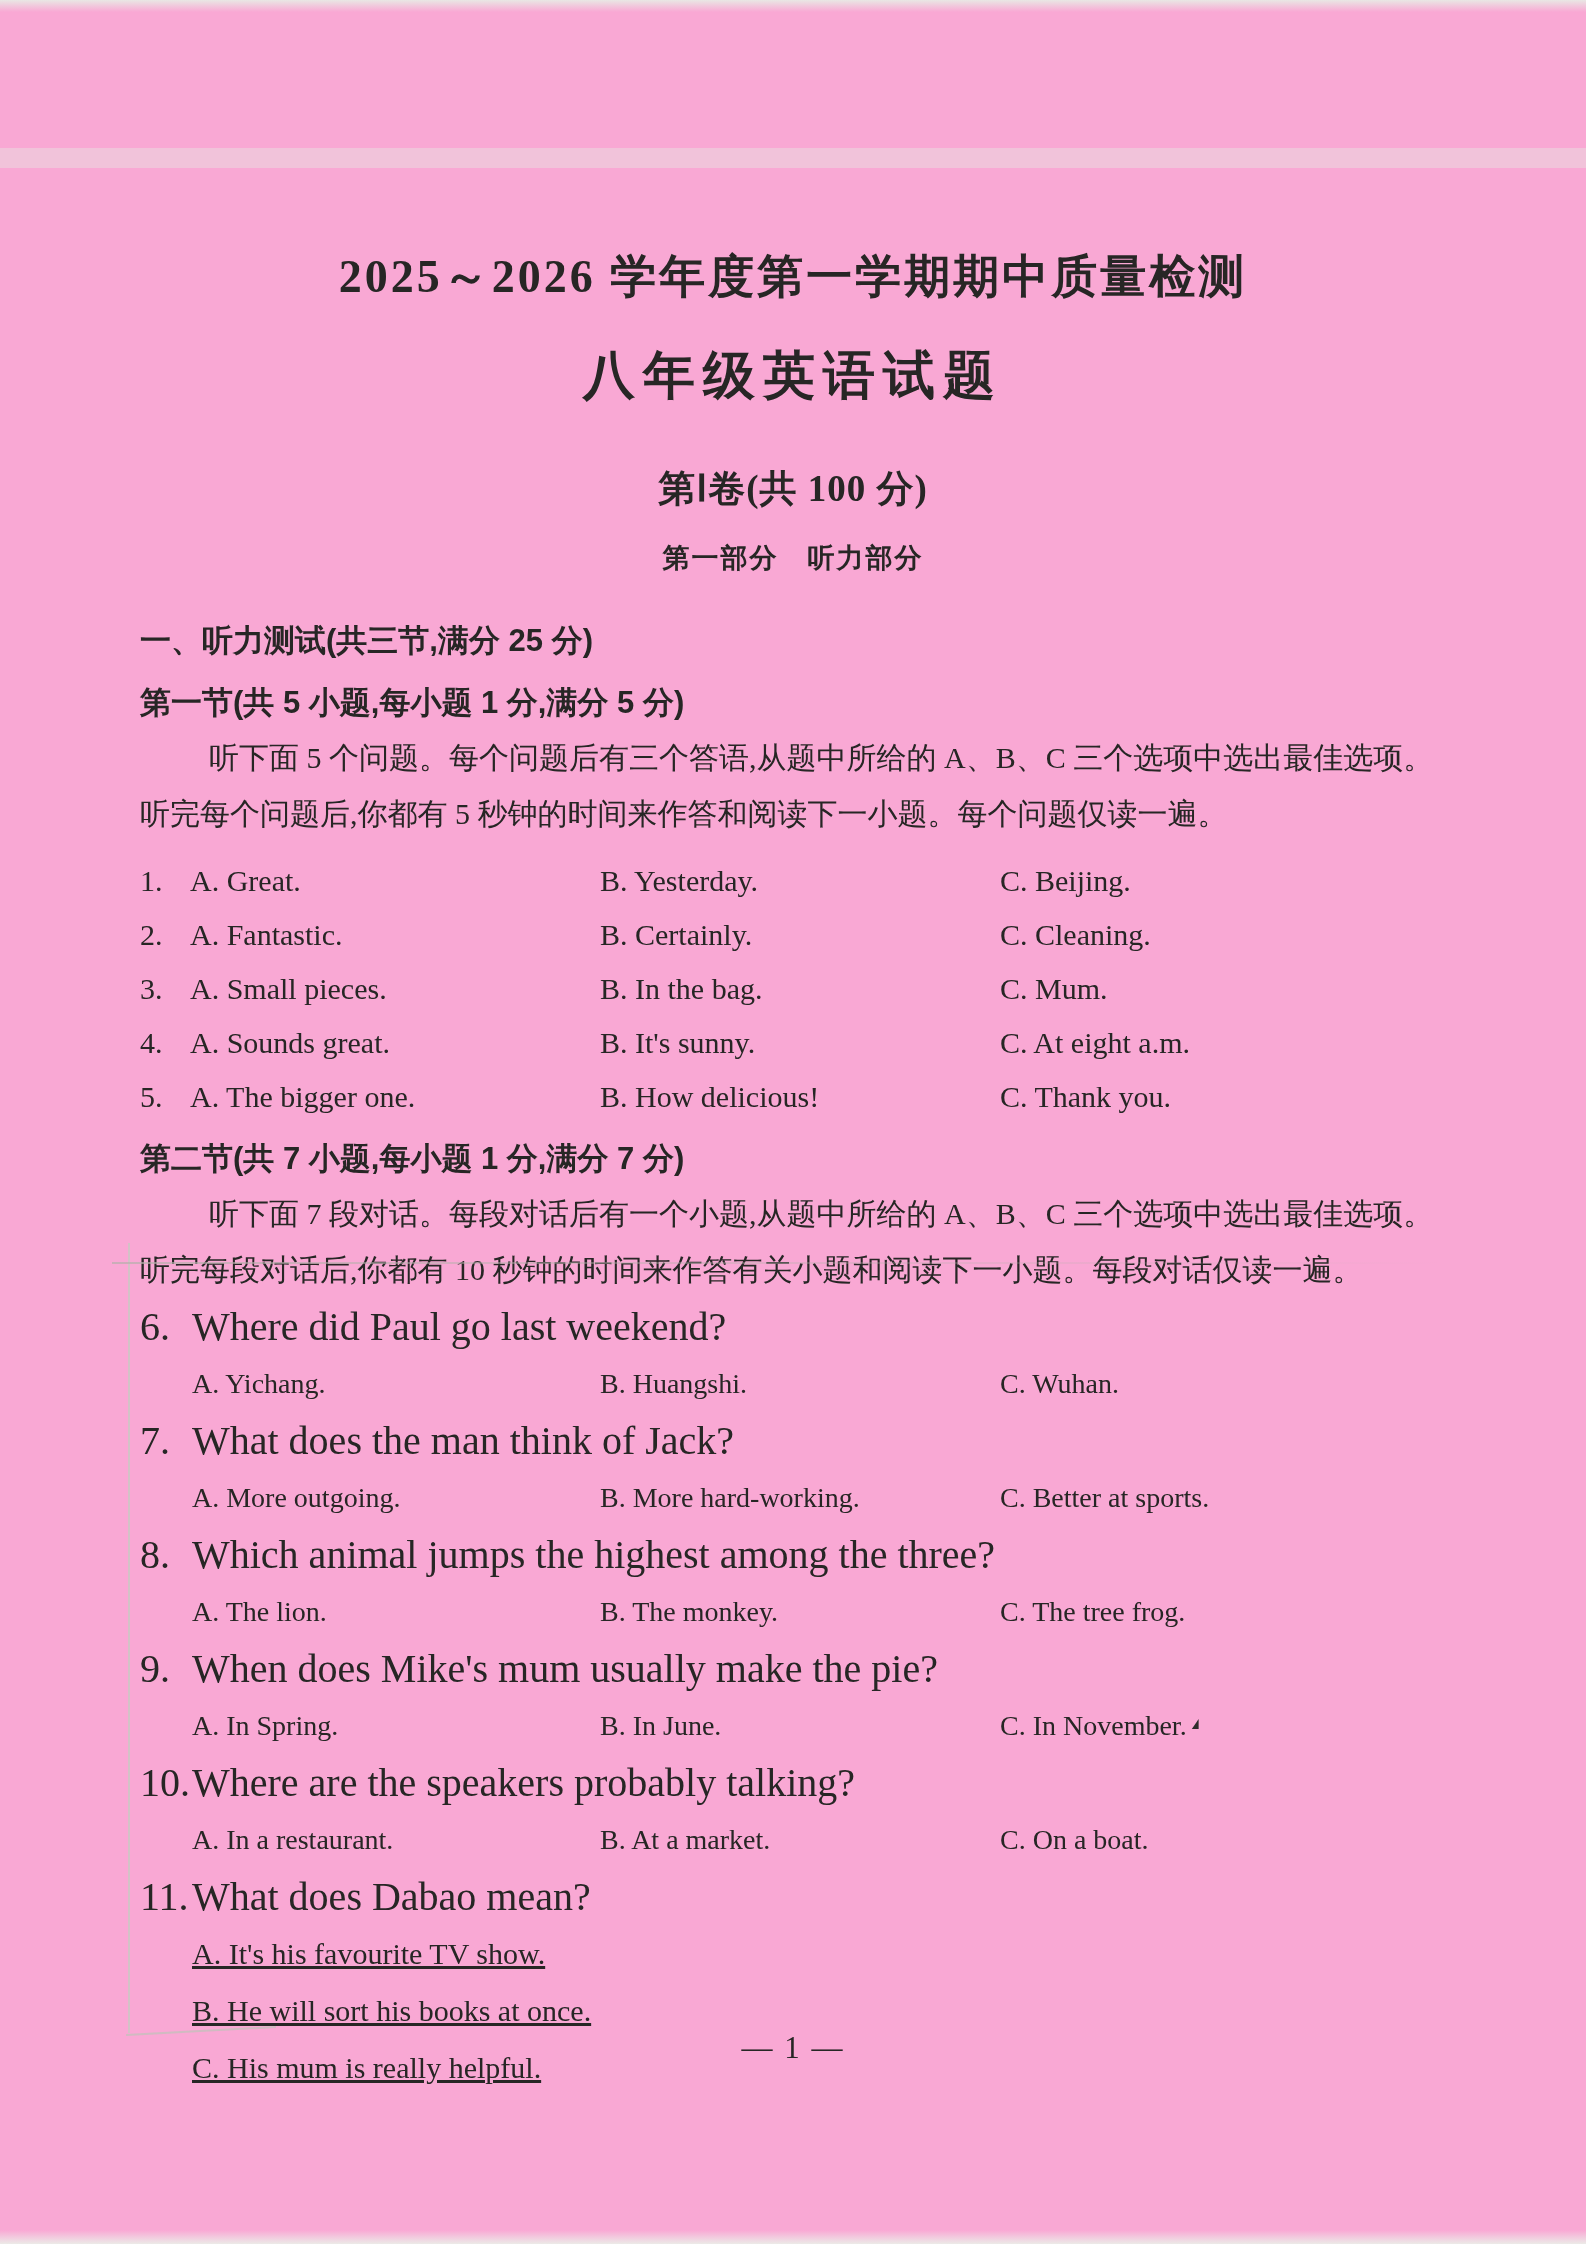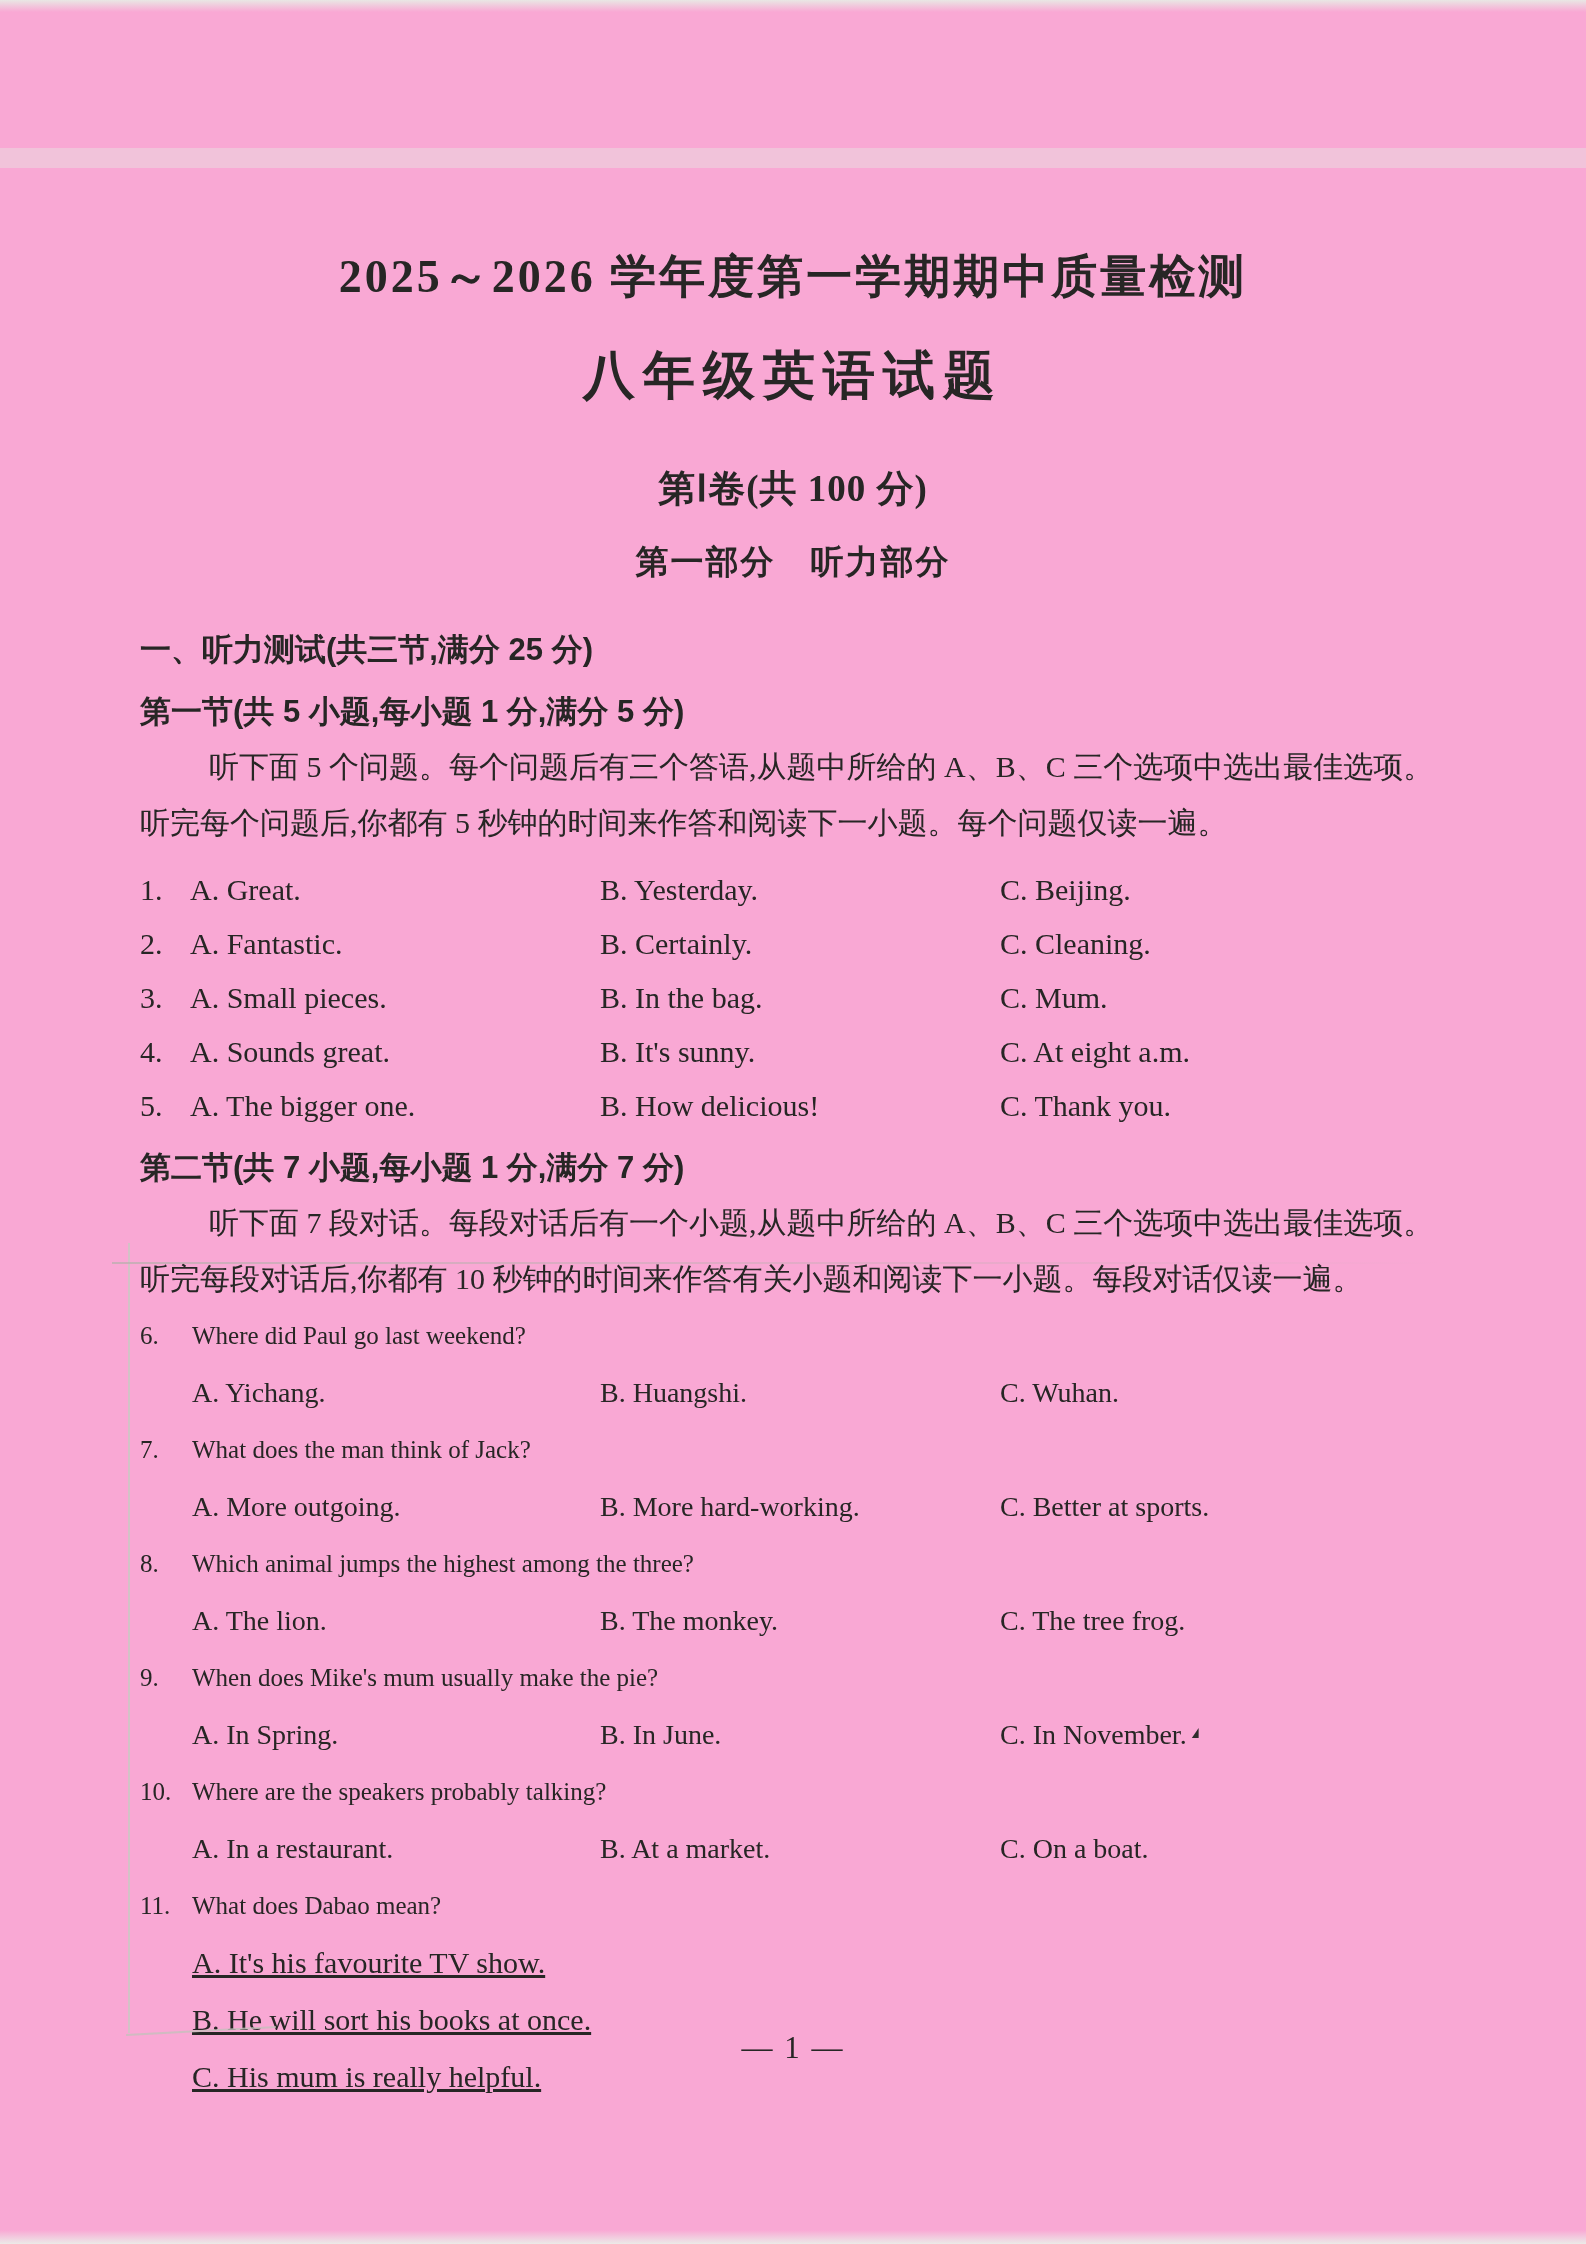--- a/index.html
+++ b/index.html
@@ -23,37 +23,37 @@
 
   .zh-hei{font-family:"Liberation Sans",sans-serif;}
 
   .title1{margin:0;padding-top:246px;text-align:center;
     font-size:46px;font-weight:bold;letter-spacing:3px;}
   .title2{margin:11px;padding-top:22px;text-align:center;
     font-size:52px;font-weight:bold;letter-spacing:8px;}
   .vol{margin:0;padding-top:42px;text-align:center;
     font-size:37px;font-weight:bold;letter-spacing:1px;}
   .part{margin:0;padding-top:26px;text-align:center;
-    font-size:33px;font-weight:bold;letter-spacing:2px;}
+    font-size:27px;font-weight:bold;letter-spacing:2px;}
 
   .content{padding:0 132px 0 140px;}
 
   .sec-heading{margin-top:44px;font-size:31px;font-weight:bold;}
   .sub-heading{margin-top:20px;font-size:31px;font-weight:bold;}
 
   .instr{margin-top:6px;}
   .instr p{margin:0;font-size:30px;line-height:56px;}
   .instr p.first{text-indent:2.3em;}
 
   .mcq-list{margin-top:12px;}
   .mcq-row{display:grid;grid-template-columns:50px 410px 400px 1fr;
     align-items:baseline;line-height:54px;font-size:30px;}
 
   .q-block{margin:0;}
-  .q-line{font-size:25px;line-height:57px;}
+  .q-line{font-size:40px;line-height:57px;}
   .q-line .no{display:inline-block;min-width:52px;}
   .opt-row{display:grid;grid-template-columns:52px 408px 400px 1fr;
     line-height:57px;font-size:28px;align-items:baseline;}
   .opt-stack{padding-left:52px;font-size:30px;line-height:57px;text-decoration:underline;}
 
   
   .speck::after{content:"";display:inline-block;width:8px;height:10px;
     background:#2e2d2c;clip-path:polygon(100% 0,15% 100%,100% 100%);
     margin-left:4px;vertical-align:6px;}
 

